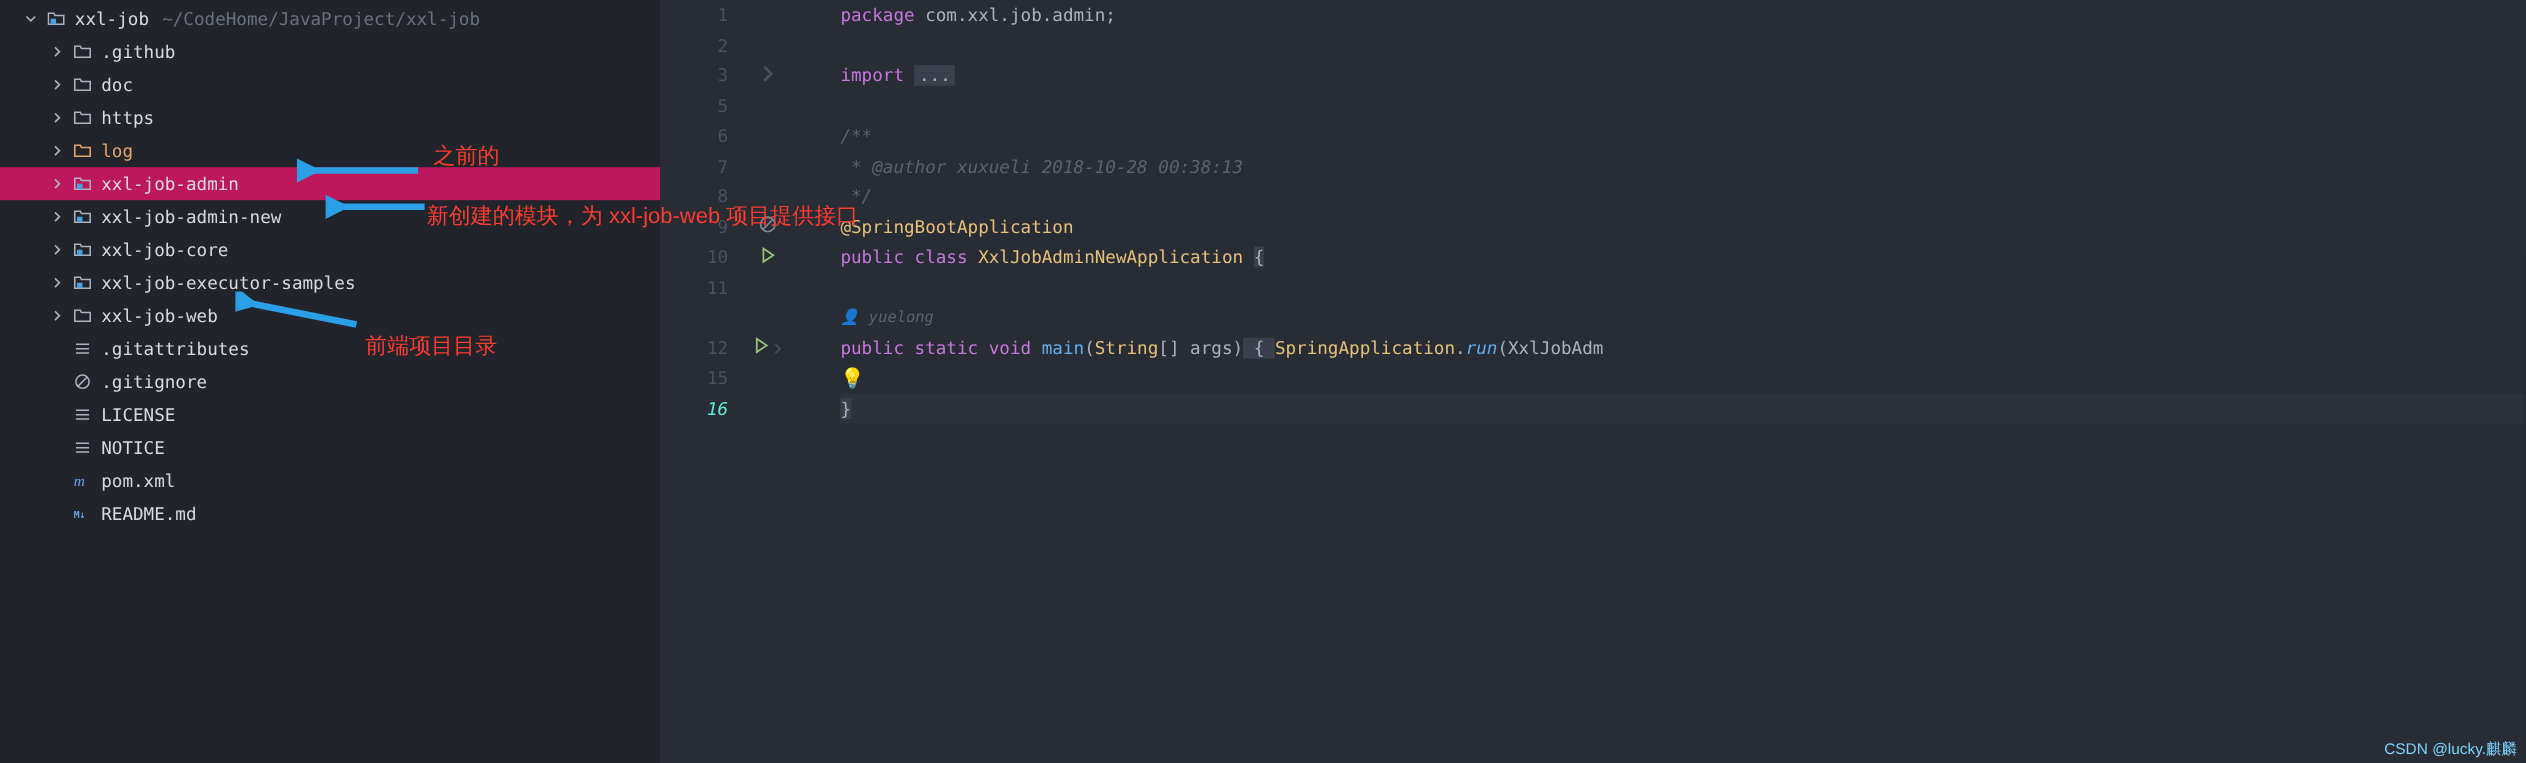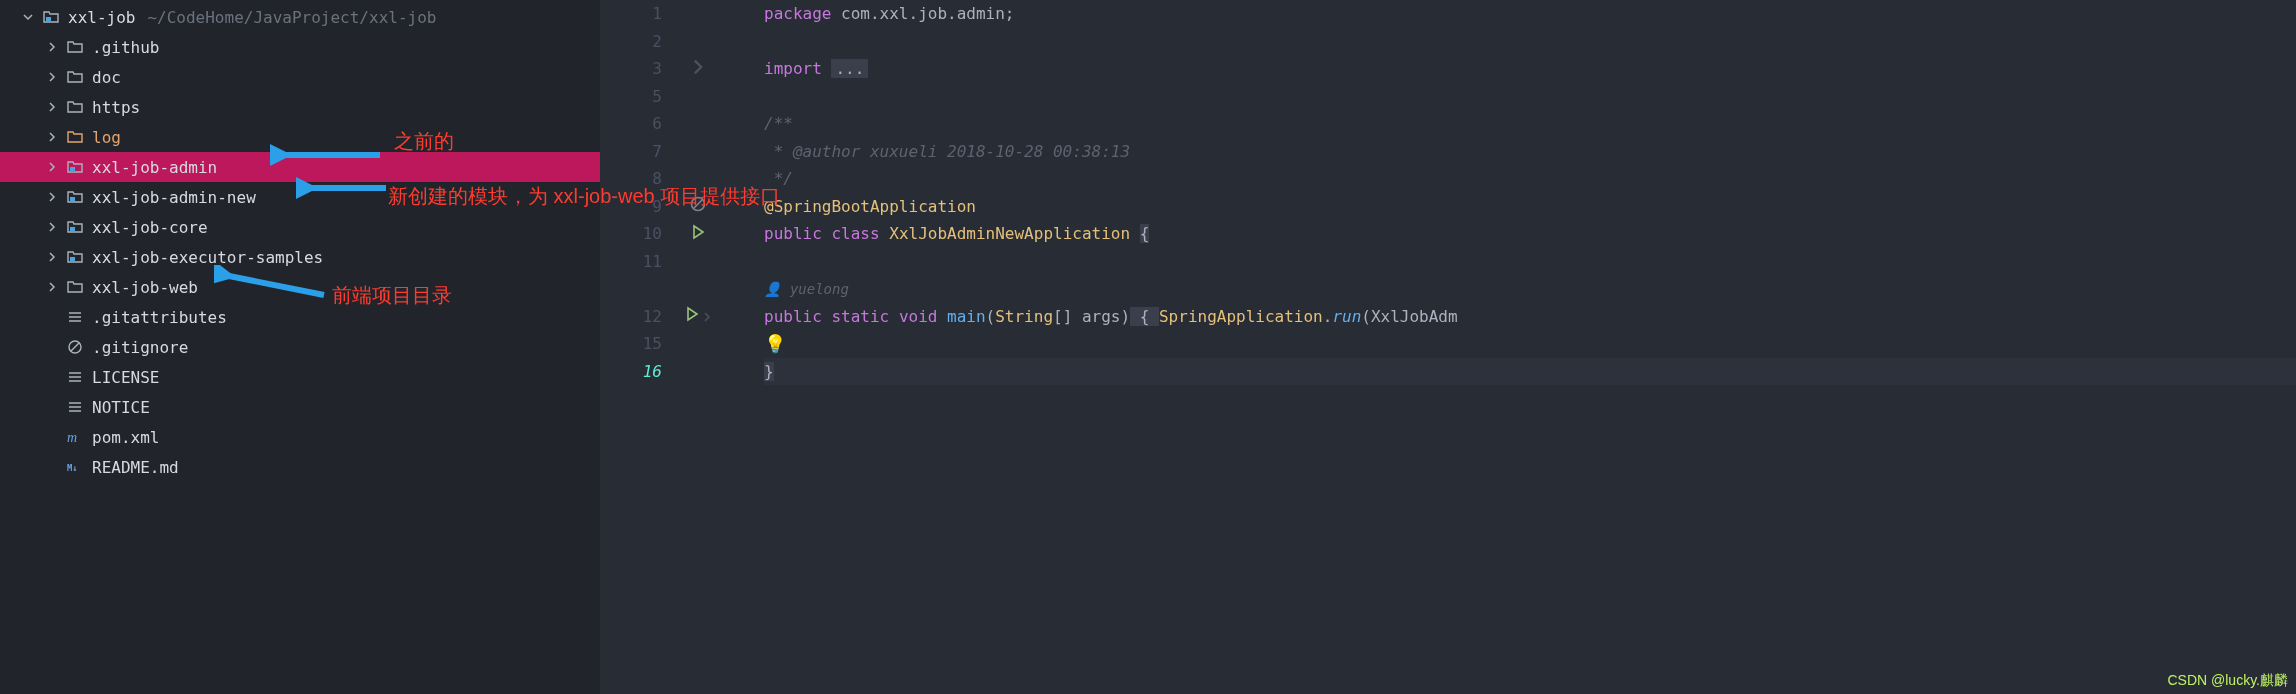--- a/index.html
+++ b/index.html
@@ -123,21 +123,21 @@
   position: absolute;
   color: #ff3b30;
   font-size: 20px;
   font-family: sans-serif;
   pointer-events: none;
 }
 .watermark {
   position: absolute;
   right: 8px;
   bottom: 4px;
-  color: #bef264;
+  color: #7dd3fc;
   font-size: 14px;
   font-family: sans-serif;
 }
 .bulb {
   color: #f0c674;
   font-size: 18px;
 }
 .gutter-icon { width:16px; height:16px; }
 </style>
 </head>
@@ -463,15 +463,15 @@
 </svg>
 <svg class="arrow" style="left:296px;top:173px;" width="100" height="30" viewBox="0 0 100 30">
   <line x1="90" y1="15" x2="10" y2="15" stroke="#2b9fe8" stroke-width="6" marker-end="url(#ah1)"></line>
 </svg>
 <svg class="arrow" style="left:214px;top:265px;" width="120" height="40" viewBox="0 0 120 40">
   <line x1="110" y1="30" x2="10" y2="10" stroke="#2b9fe8" stroke-width="6" marker-end="url(#ah1)"></line>
 </svg>
 
 <div class="annot" style="left:394px;top:128px;">之前的</div>
 <div class="annot" style="left:388px;top:183px;">新创建的模块，为 xxl-job-web 项目提供接口</div>
-<div class="annot" style="left:332px;top:282px;">前端项目目录</div>
+<div class="annot" style="left:332px;top:301px;">前端项目目录</div>
 
 <div class="watermark">CSDN @lucky.麒麟</div>
 
 </body></html>

